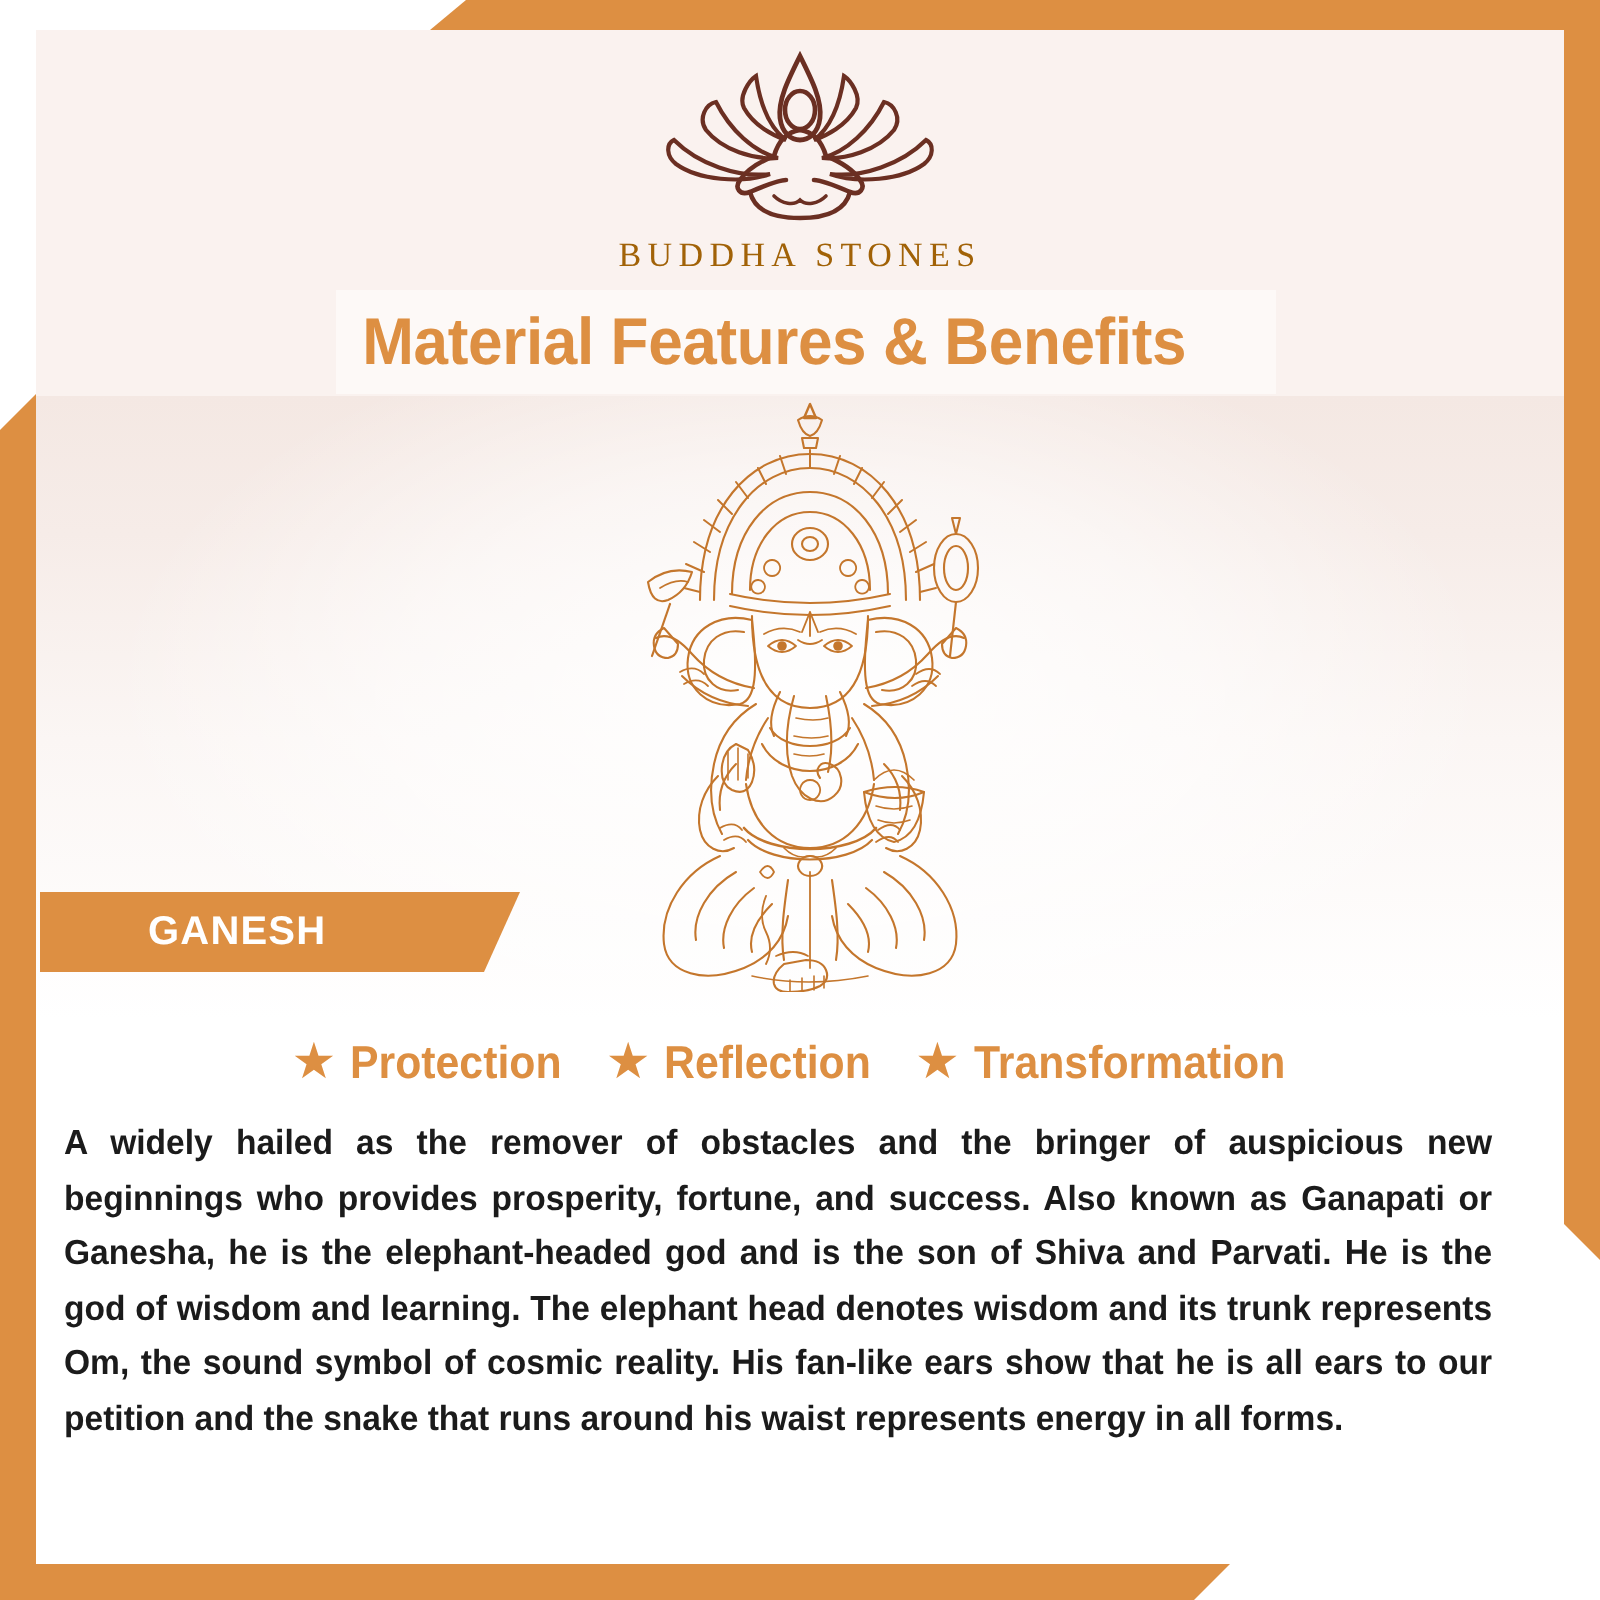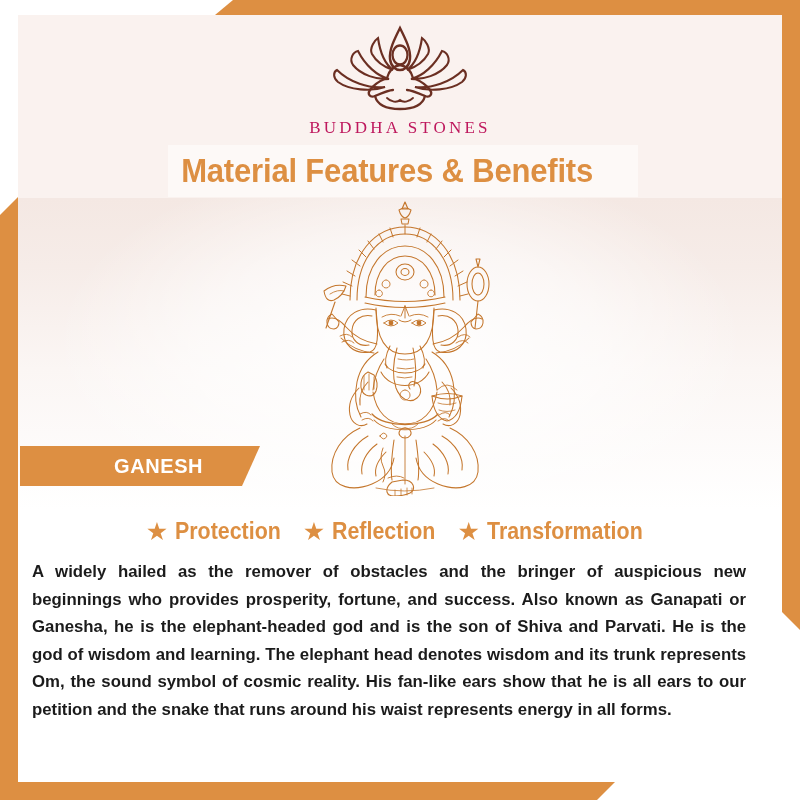--- a/index.html
+++ b/index.html
@@ -105,21 +105,21 @@
     text-align: center;
     z-index: 6;
   }
   .logo-mark { display: block; margin: 0 auto; }
   .logo-word {
     margin-top: 4px;
     font-family: "Liberation Serif", serif;
     font-size: 17px;
     font-weight: 400;
     letter-spacing: 3.2px;
-    color: #be185d;
+    color: #a16207;
   }
 
   
   .title-band {
     position: absolute;
     left: 168px;
     top: 145px;
     width: 470px;
     height: 52px;
     background: #fdf9f7;
@@ -155,21 +155,21 @@
     top: 446px;
     width: 240px;
     height: 40px;
     background: #dd8f42;
     clip-path: polygon(0 0, 100% 0, calc(100% - 18px) 100%, 0 100%);
     display: flex;
     align-items: center;
     z-index: 7;
   }
   .ribbon-label {
-    padding-left: 94px;
+    padding-left: 54px;
     color: #ffffff;
     font-size: 20px;
     font-weight: 700;
     letter-spacing: 0.6px;
   }
 
   
   .features {
     position: absolute;
     left: 18px;

